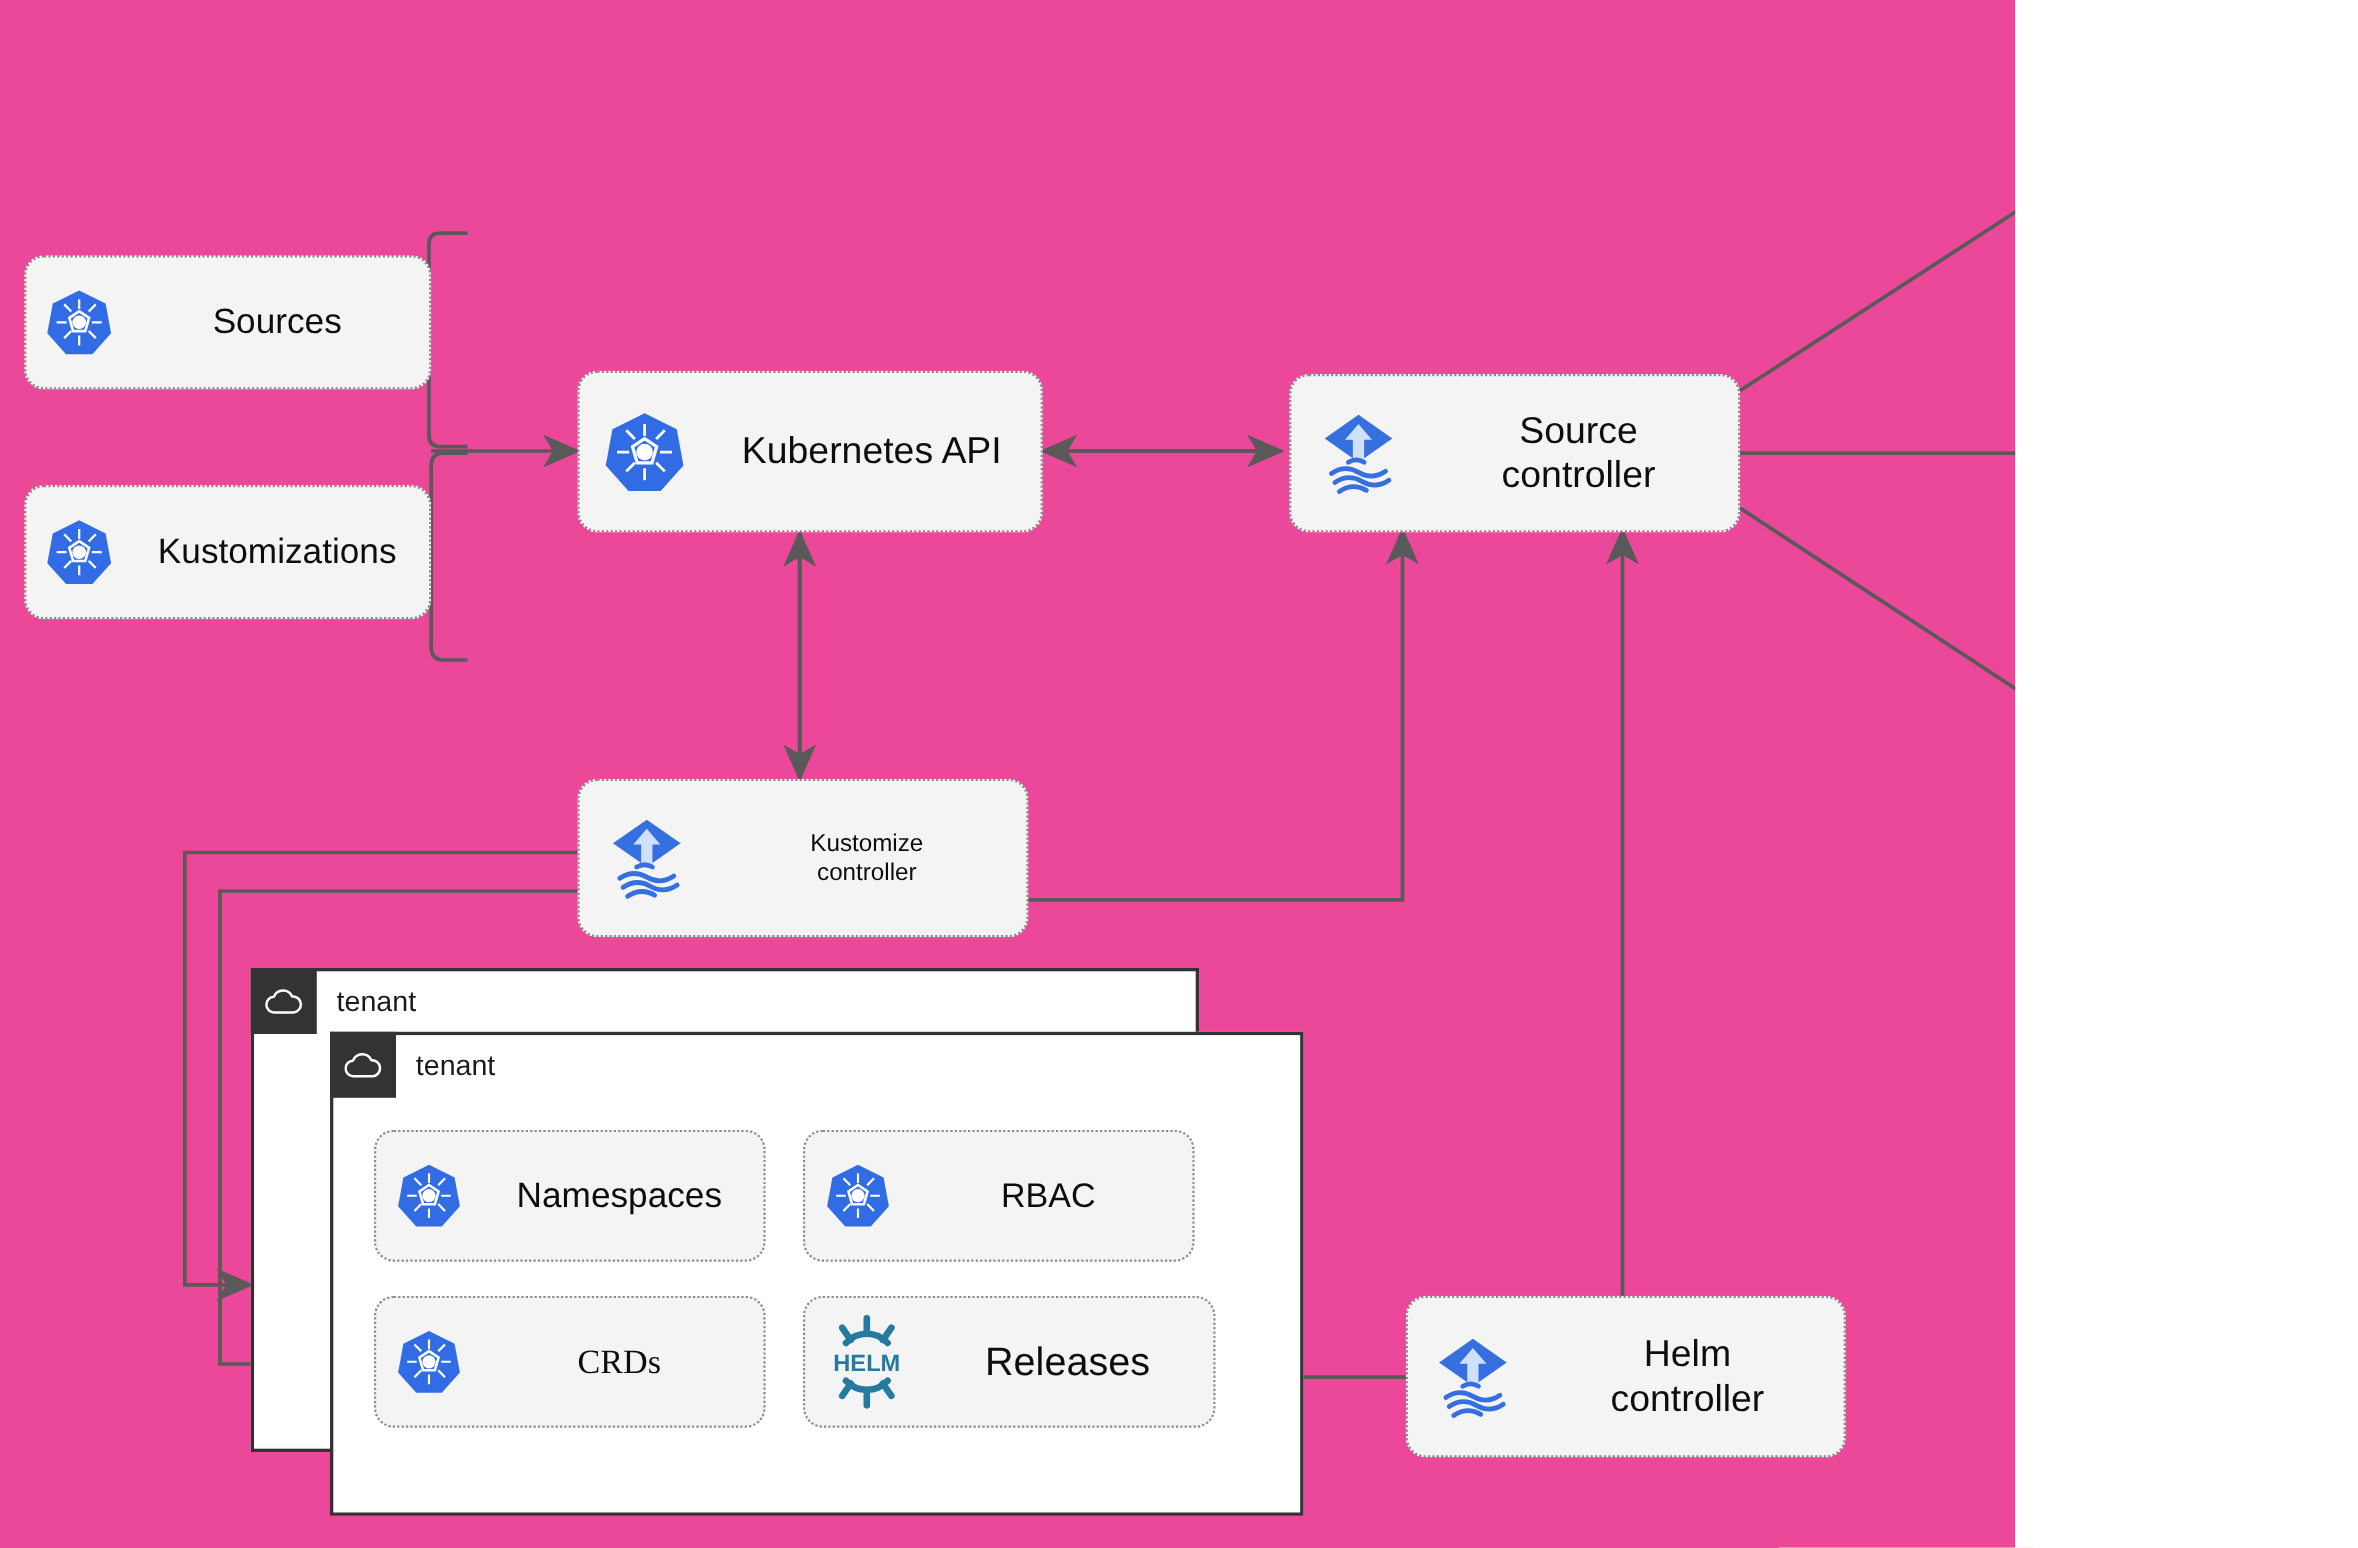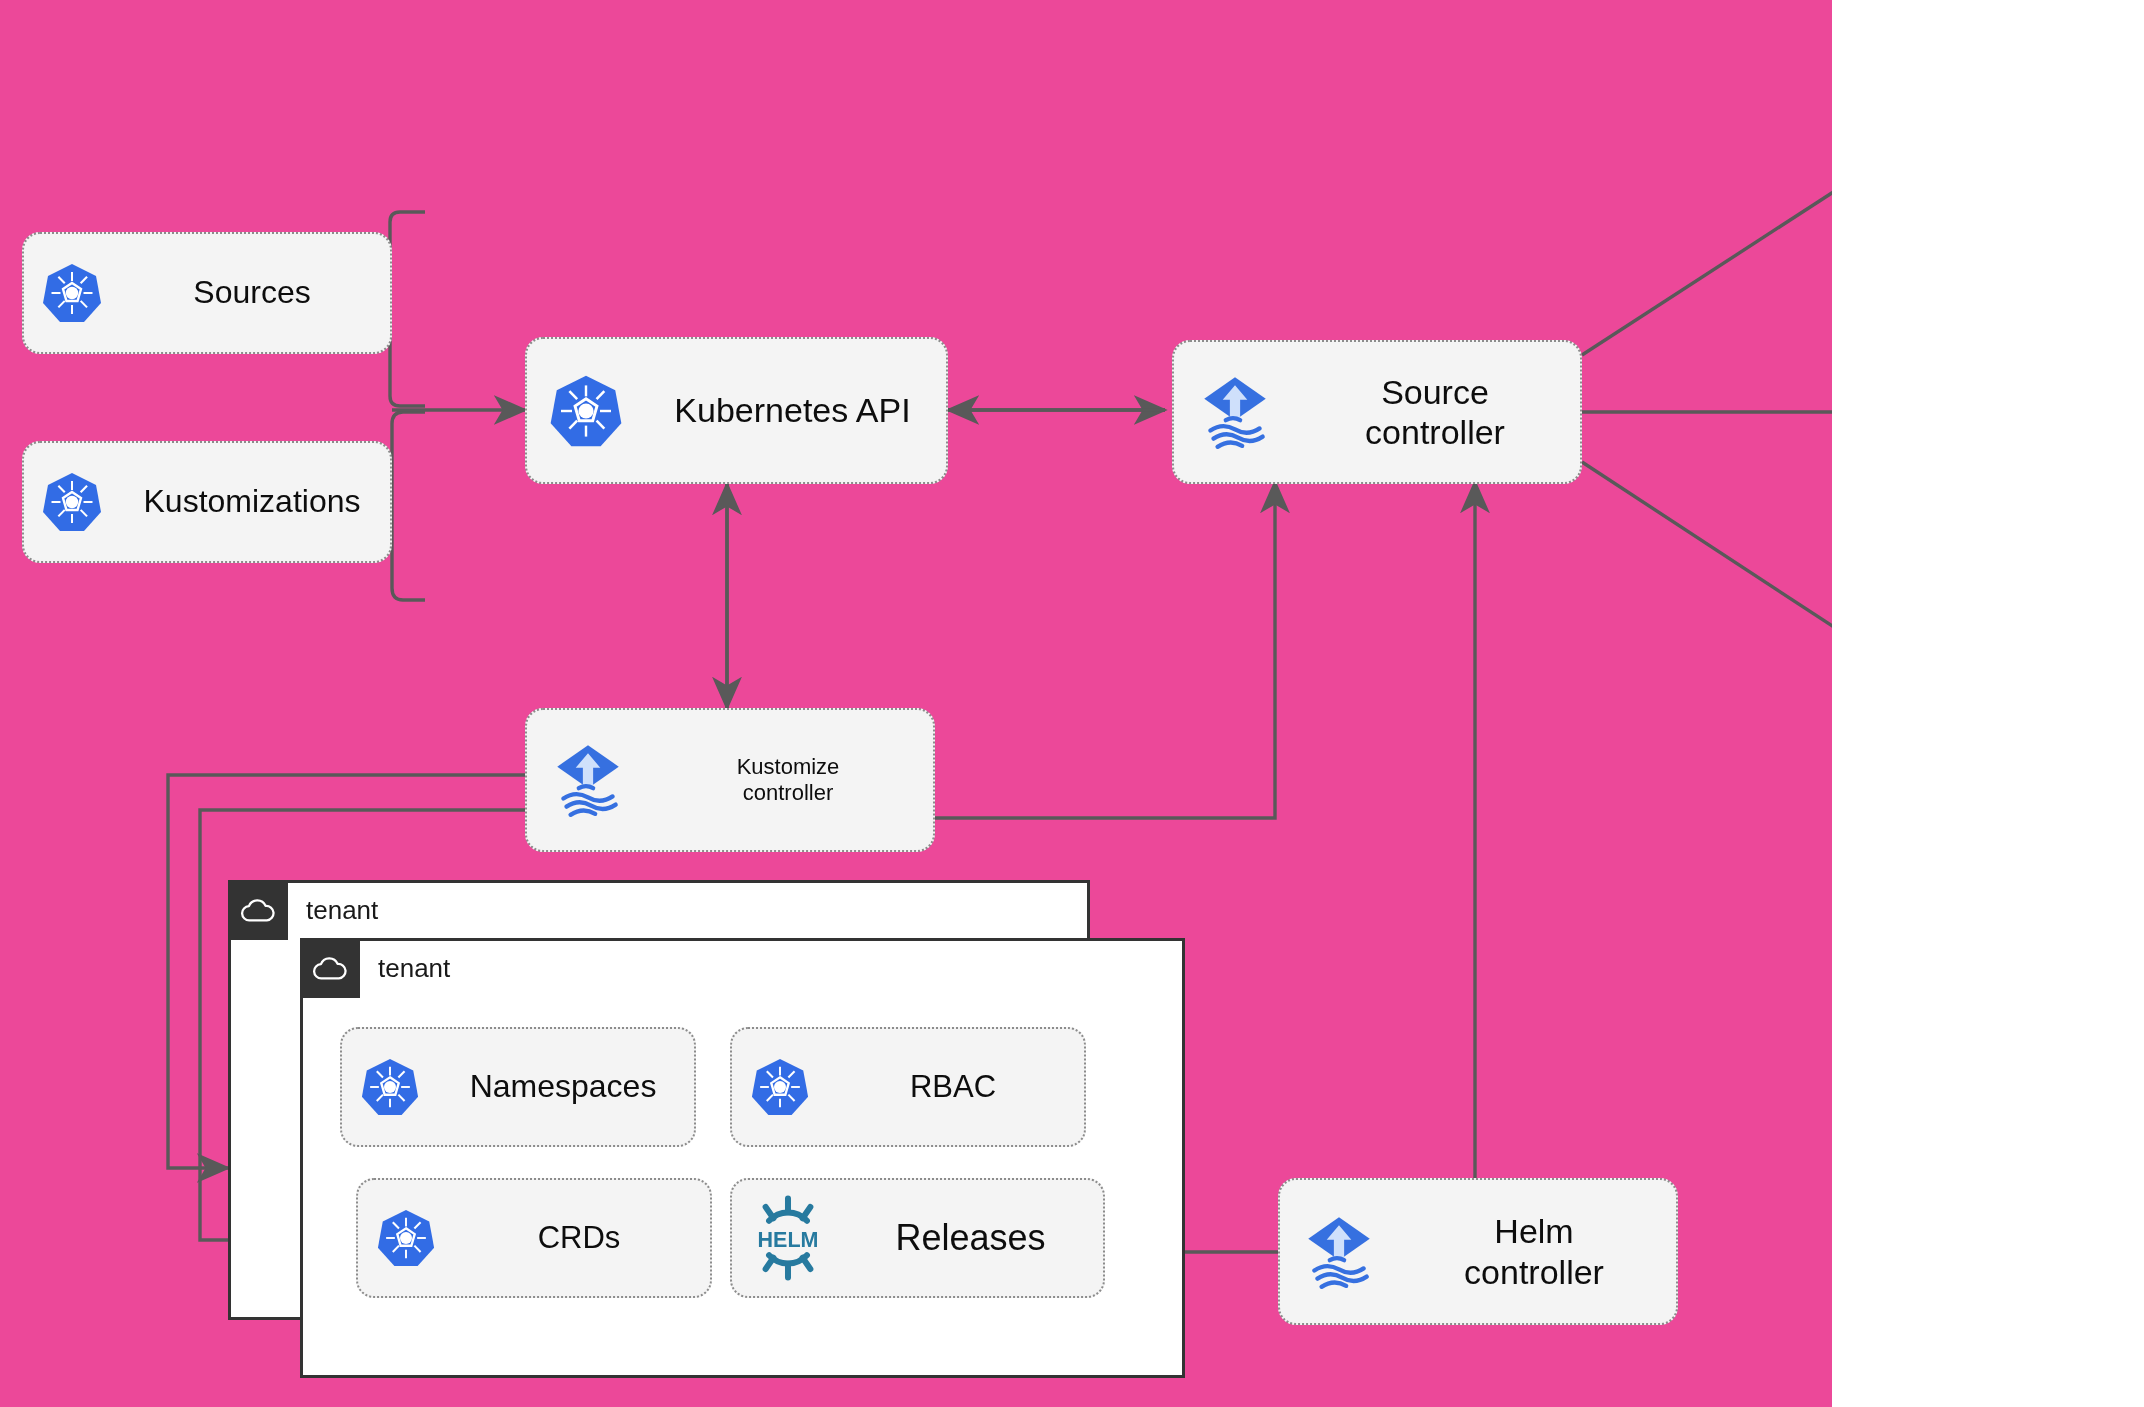--- a/index.html
+++ b/index.html
@@ -335,21 +335,21 @@
           <path d="M39.9 40.6 l1.5 -1.4 l6.4 6.5 l-1.5 1.4 z"></path>
           <path d="M46.3 15 l1.5 1.4 l-6.4 6.5 l-1.5 -1.4 z"></path>
           <path d="M24 39.2 l1.5 1.4 l-6.4 6.5 l-1.5 -1.4 z"></path>
           <path d="M32 22 L41 28 L37.5 40 h-11 L23 28 Z" fill="none" stroke="#ffffff" stroke-width="2.4"></path>
         </g>
       </svg>
     </span>
     <span class="lbl" style="font-size:31px;">RBAC</span>
   </div>
 
-  <div class="card" style="left:356px;top:1178px;width:356px;height:120px;">
+  <div class="card" style="left:340px;top:1178px;width:356px;height:120px;font-family:Liberation Serif, serif;">
     <span class="ico" style="width:96px;height:120px;">
       <svg width="62" height="62" viewBox="0 0 64 64">
         <path d="M32 3 L56 15 L61 42 L44 61 L20 61 L3 42 L8 15 Z" fill="#326ce5"></path>
         <g fill="#ffffff">
           <circle cx="32" cy="32" r="6.2"></circle>
           <path d="M31 11 h2 v9 h-2 z"></path>
             <path d="M31 44 h2 v9 h-2 z"></path>
           <path d="M11.5 31 h9 v2 h-9 z"></path>
             <path d="M43.5 31 h9 v2 h-9 z"></path>
           <path d="M17.6 16.4 l1.5 -1.4 l6.4 6.5 l-1.5 1.4 z"></path>

